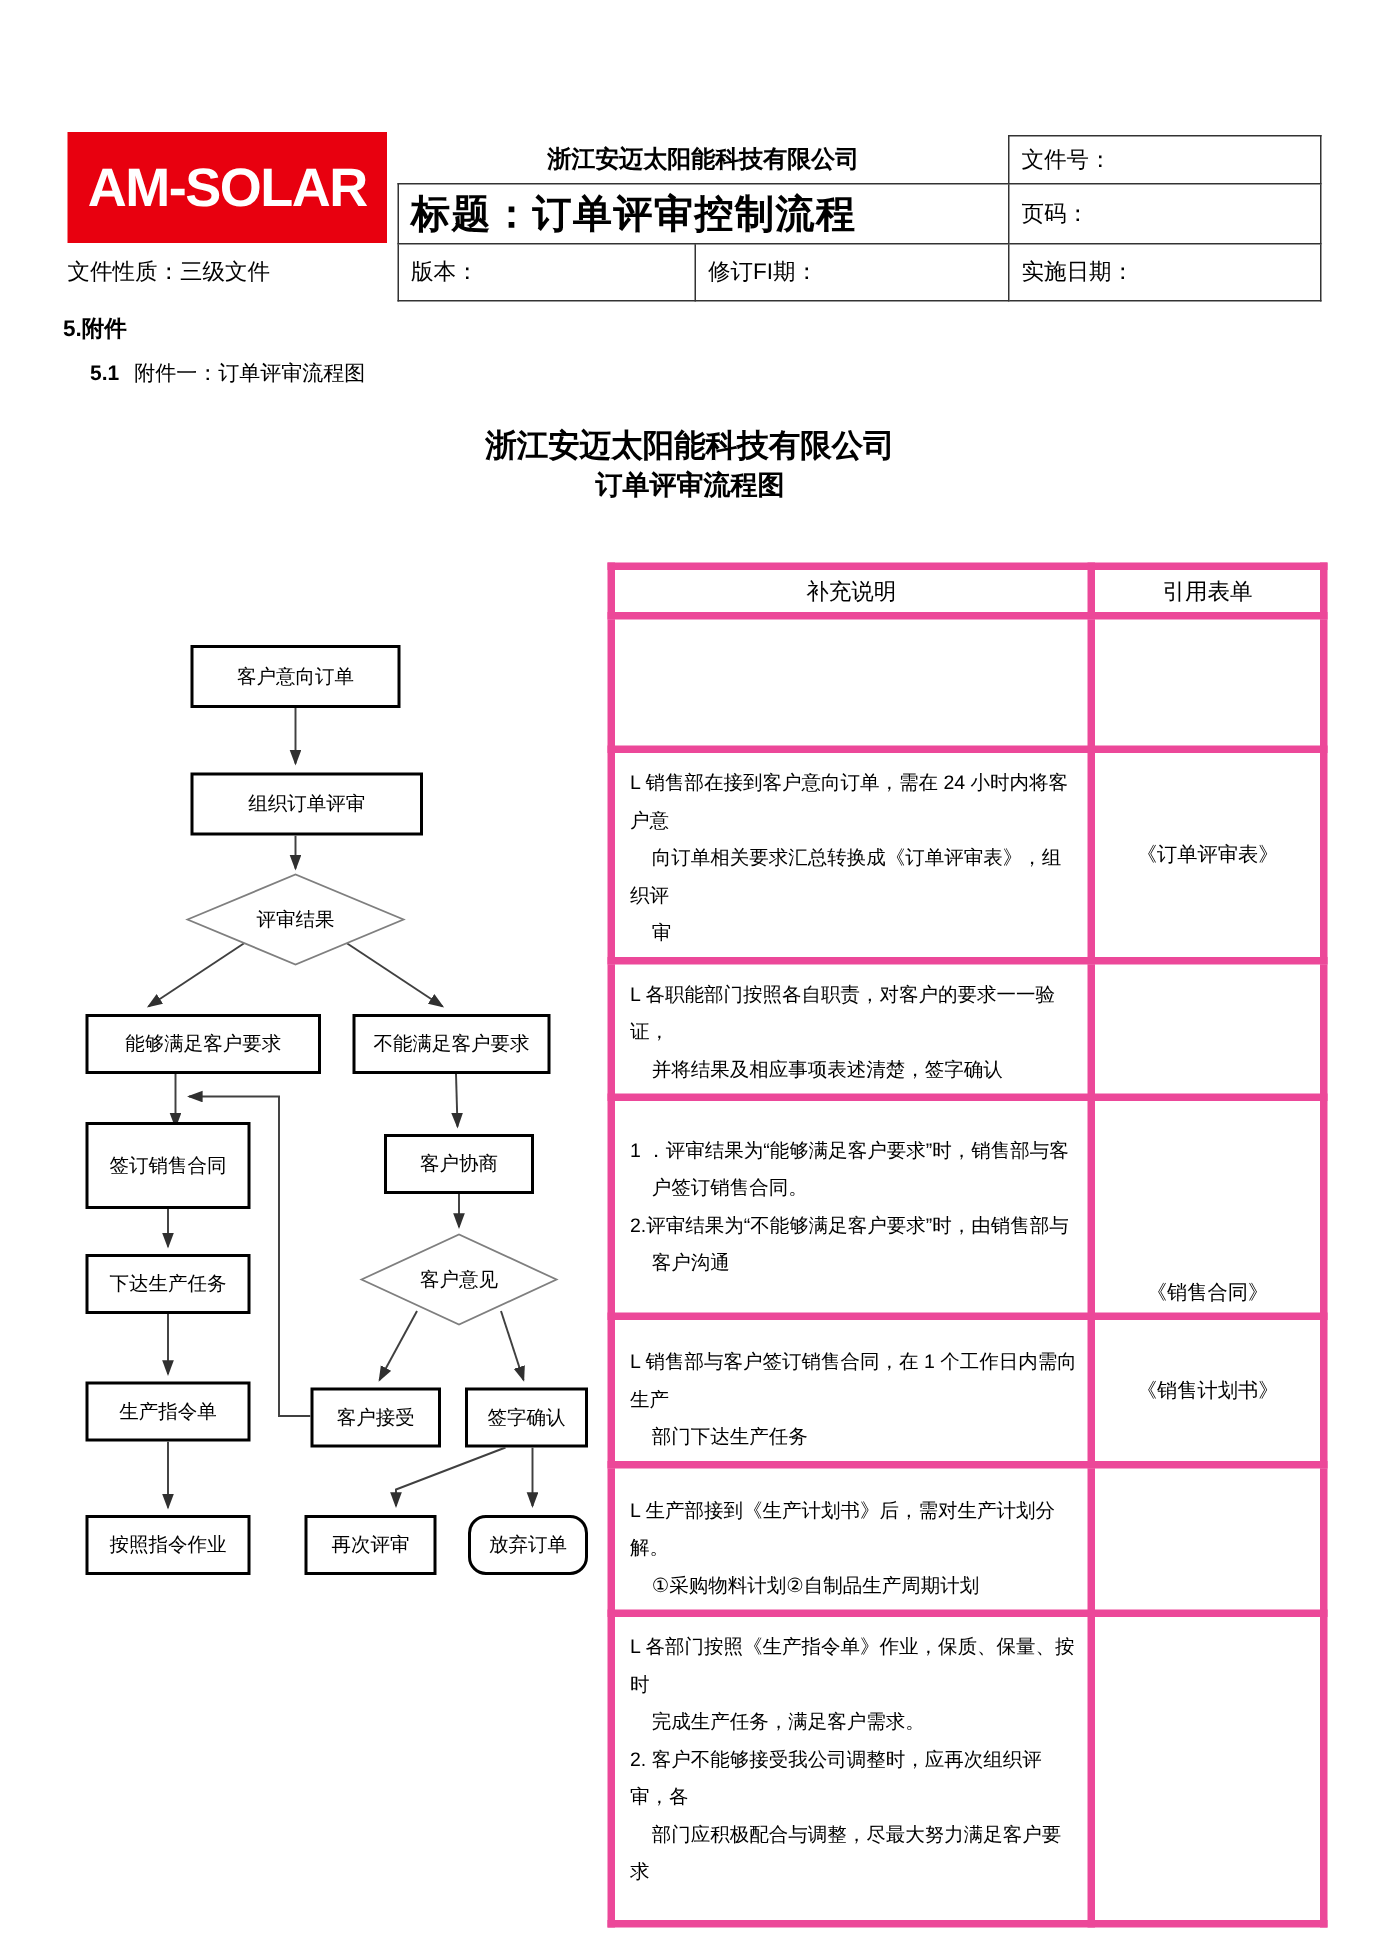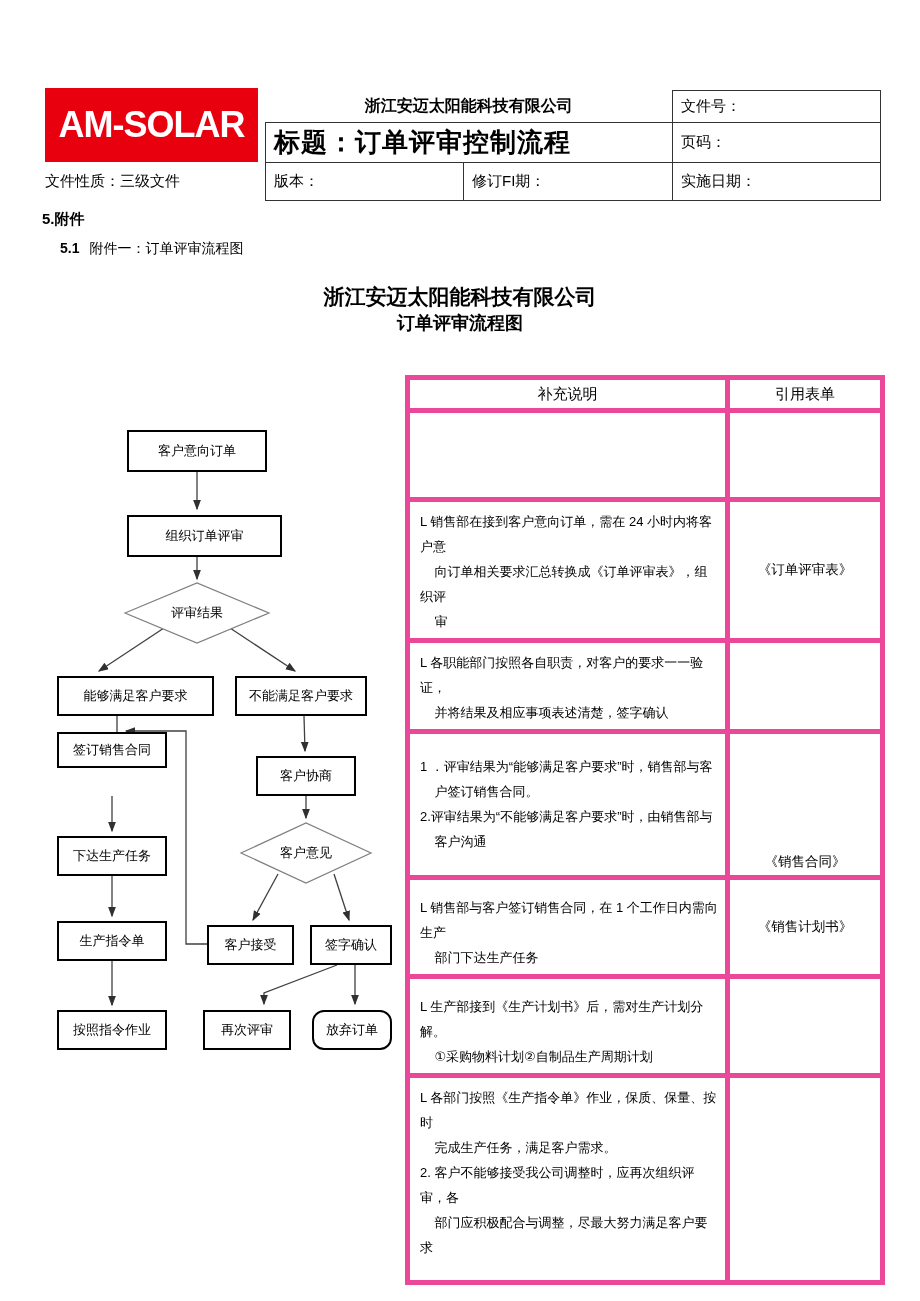--- a/index.html
+++ b/index.html
@@ -127,21 +127,21 @@
     </g>
     <polygon points="125,613 197,583 269,613 197,643" fill="#ffffff" stroke="#7f7f7f" stroke-width="1.2"></polygon>
     <polygon points="241,853 306,823 371,853 306,883" fill="#ffffff" stroke="#7f7f7f" stroke-width="1.2"></polygon>
   </svg>
 
   <div class="fc-box" style="left:127px; top:430px; width:140px; height:42px;">客户意向订单</div>
   <div class="fc-box" style="left:127px; top:515px; width:155px; height:42px;">组织订单评审</div>
   <div class="fc-diamond-label" style="left:147px; top:601px; width:100px; height:24px;">评审结果</div>
   <div class="fc-box" style="left:57px;  top:676px; width:157px; height:40px;">能够满足客户要求</div>
   <div class="fc-box" style="left:235px; top:676px; width:132px; height:40px;">不能满足客户要求</div>
-  <div class="fc-box" style="left:57px;  top:732px; width:110px; height:36px;">签订销售合同</div>
+  <div class="fc-box" style="left:57px;  top:748px; width:110px; height:58px;">签订销售合同</div>
   <div class="fc-box" style="left:256px; top:756px; width:100px; height:40px;">客户协商</div>
   <div class="fc-box" style="left:57px;  top:836px; width:110px; height:40px;">下达生产任务</div>
   <div class="fc-diamond-label" style="left:266px; top:841px; width:80px; height:24px;">客户意见</div>
   <div class="fc-box" style="left:57px;  top:921px; width:110px; height:40px;">生产指令单</div>
   <div class="fc-box" style="left:207px; top:925px; width:87px;  height:40px;">客户接受</div>
   <div class="fc-box" style="left:310px; top:925px; width:82px;  height:40px;">签字确认</div>
   <div class="fc-box" style="left:57px;  top:1010px; width:110px; height:40px;">按照指令作业</div>
   <div class="fc-box" style="left:203px; top:1010px; width:88px;  height:40px;">再次评审</div>
   <div class="fc-box" style="left:312px; top:1010px; width:80px;  height:40px;border-radius:12px;">放弃订单</div>
 

